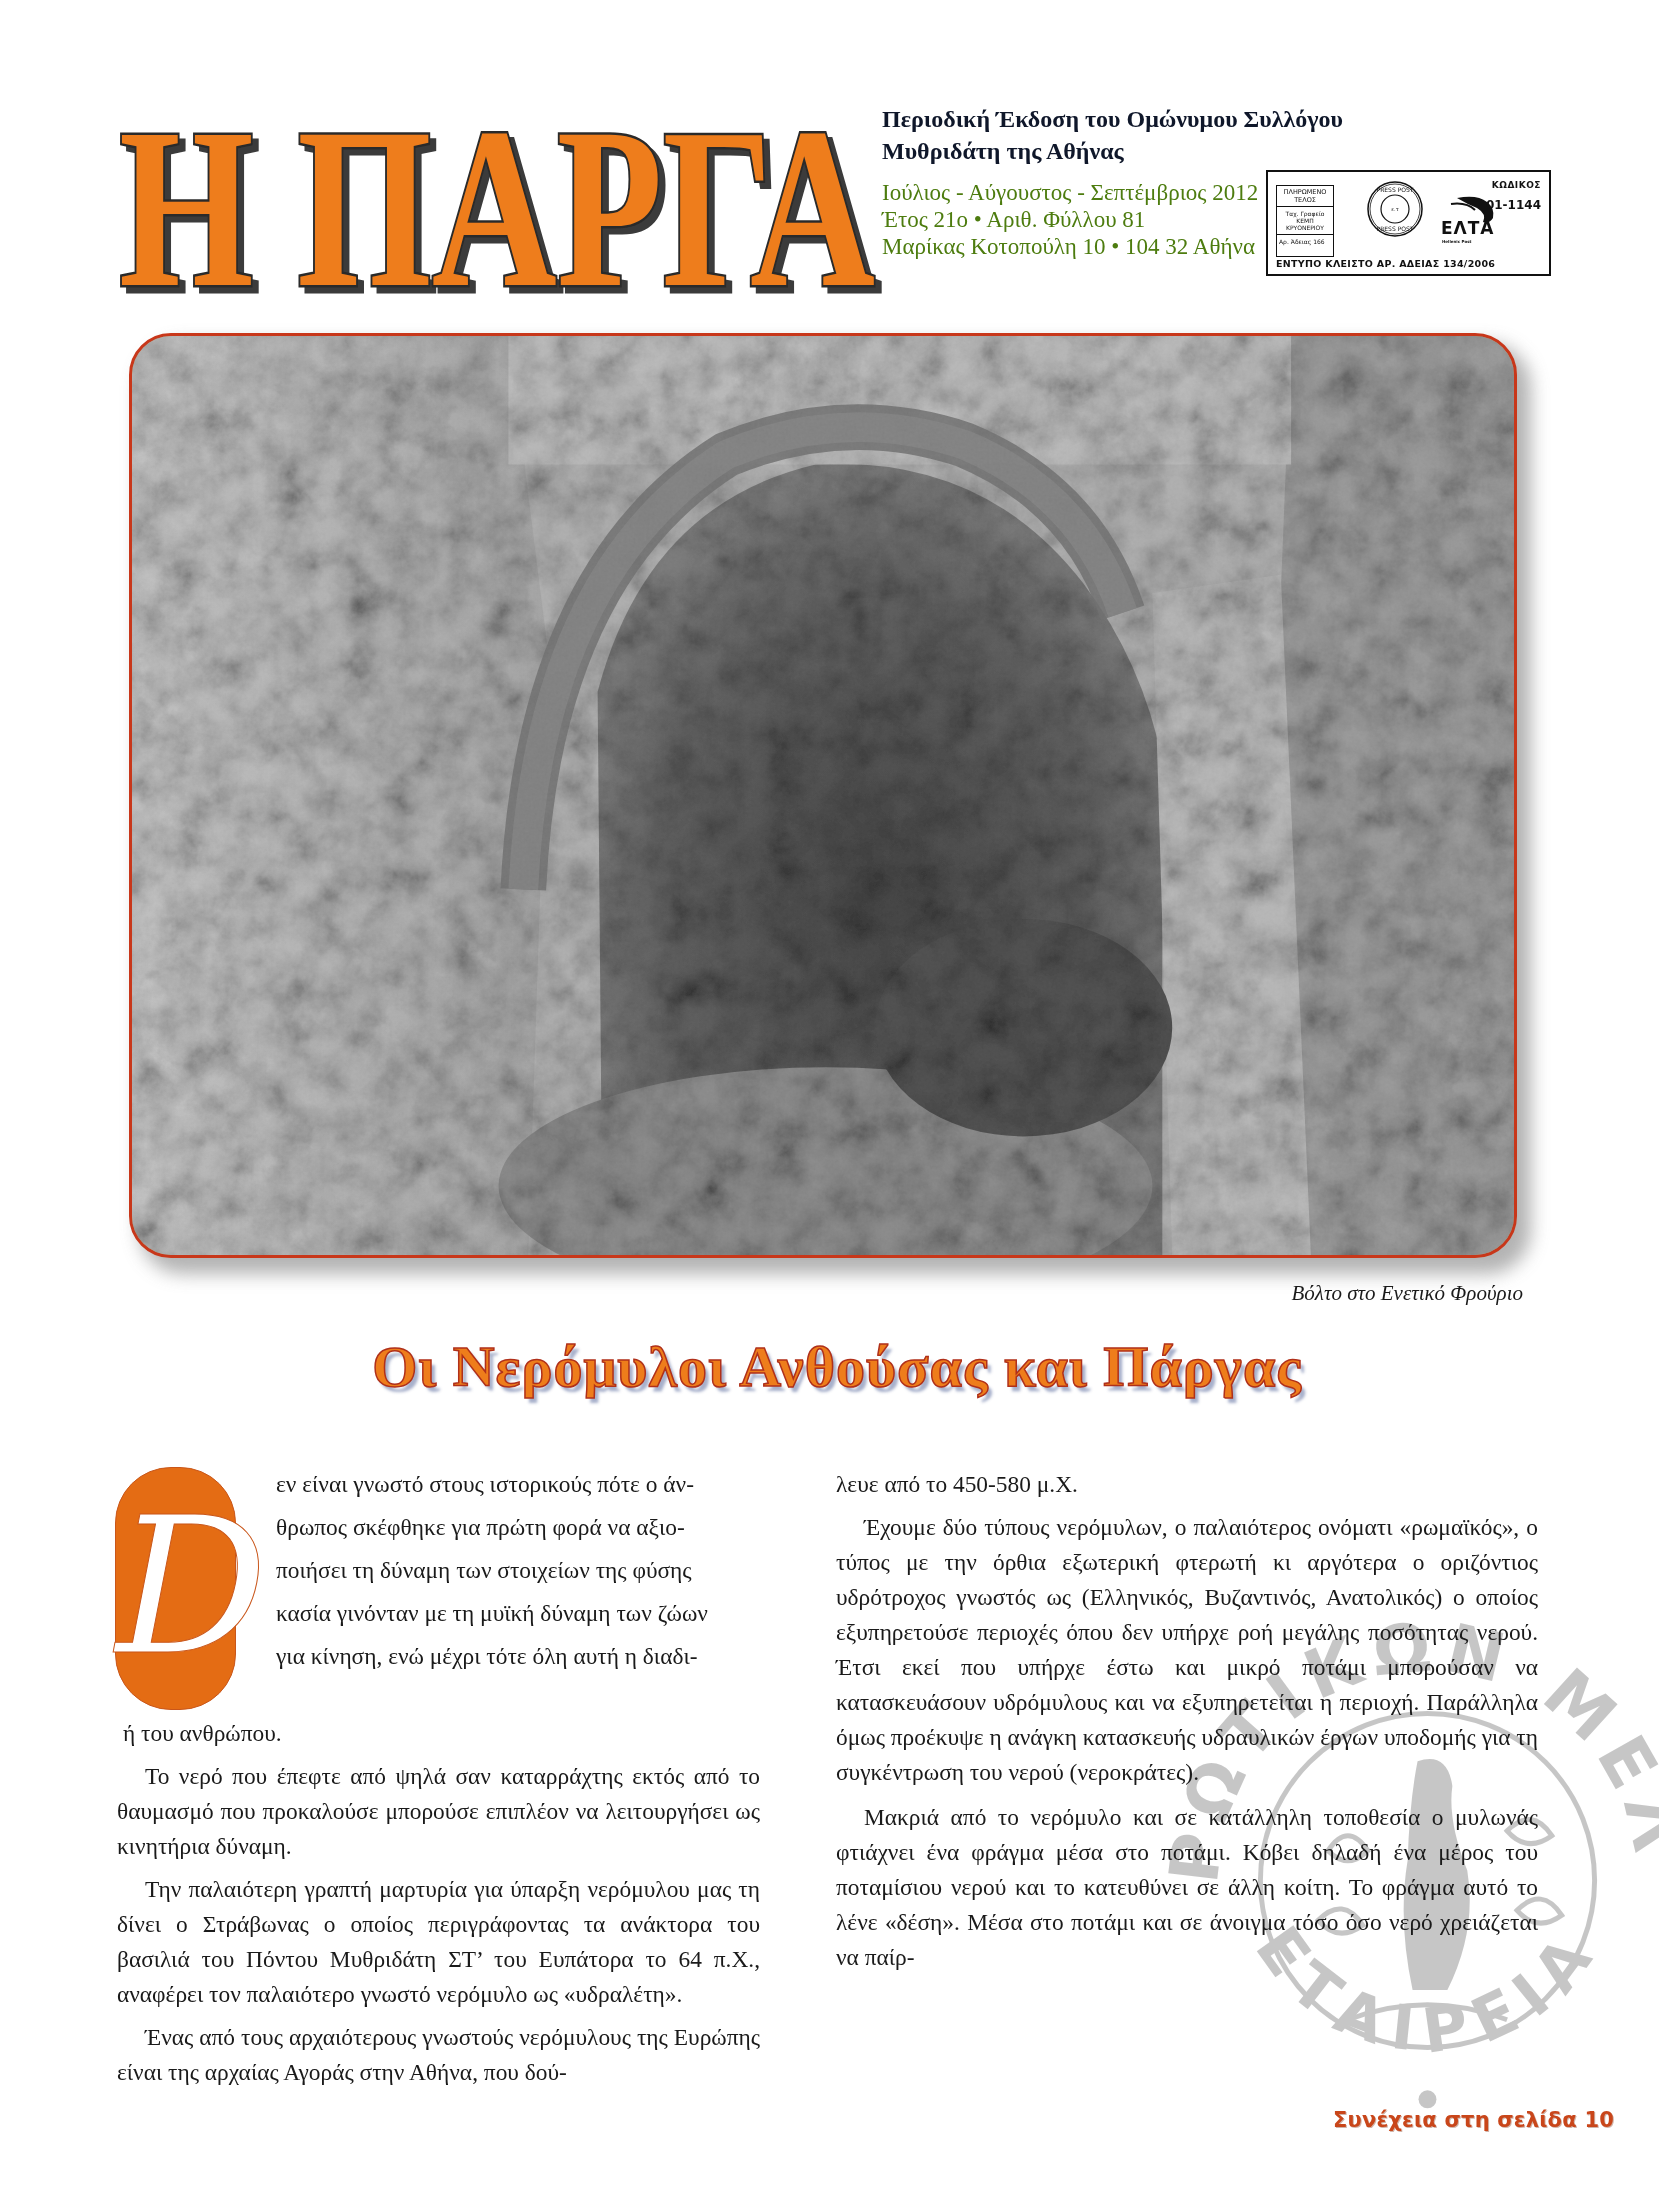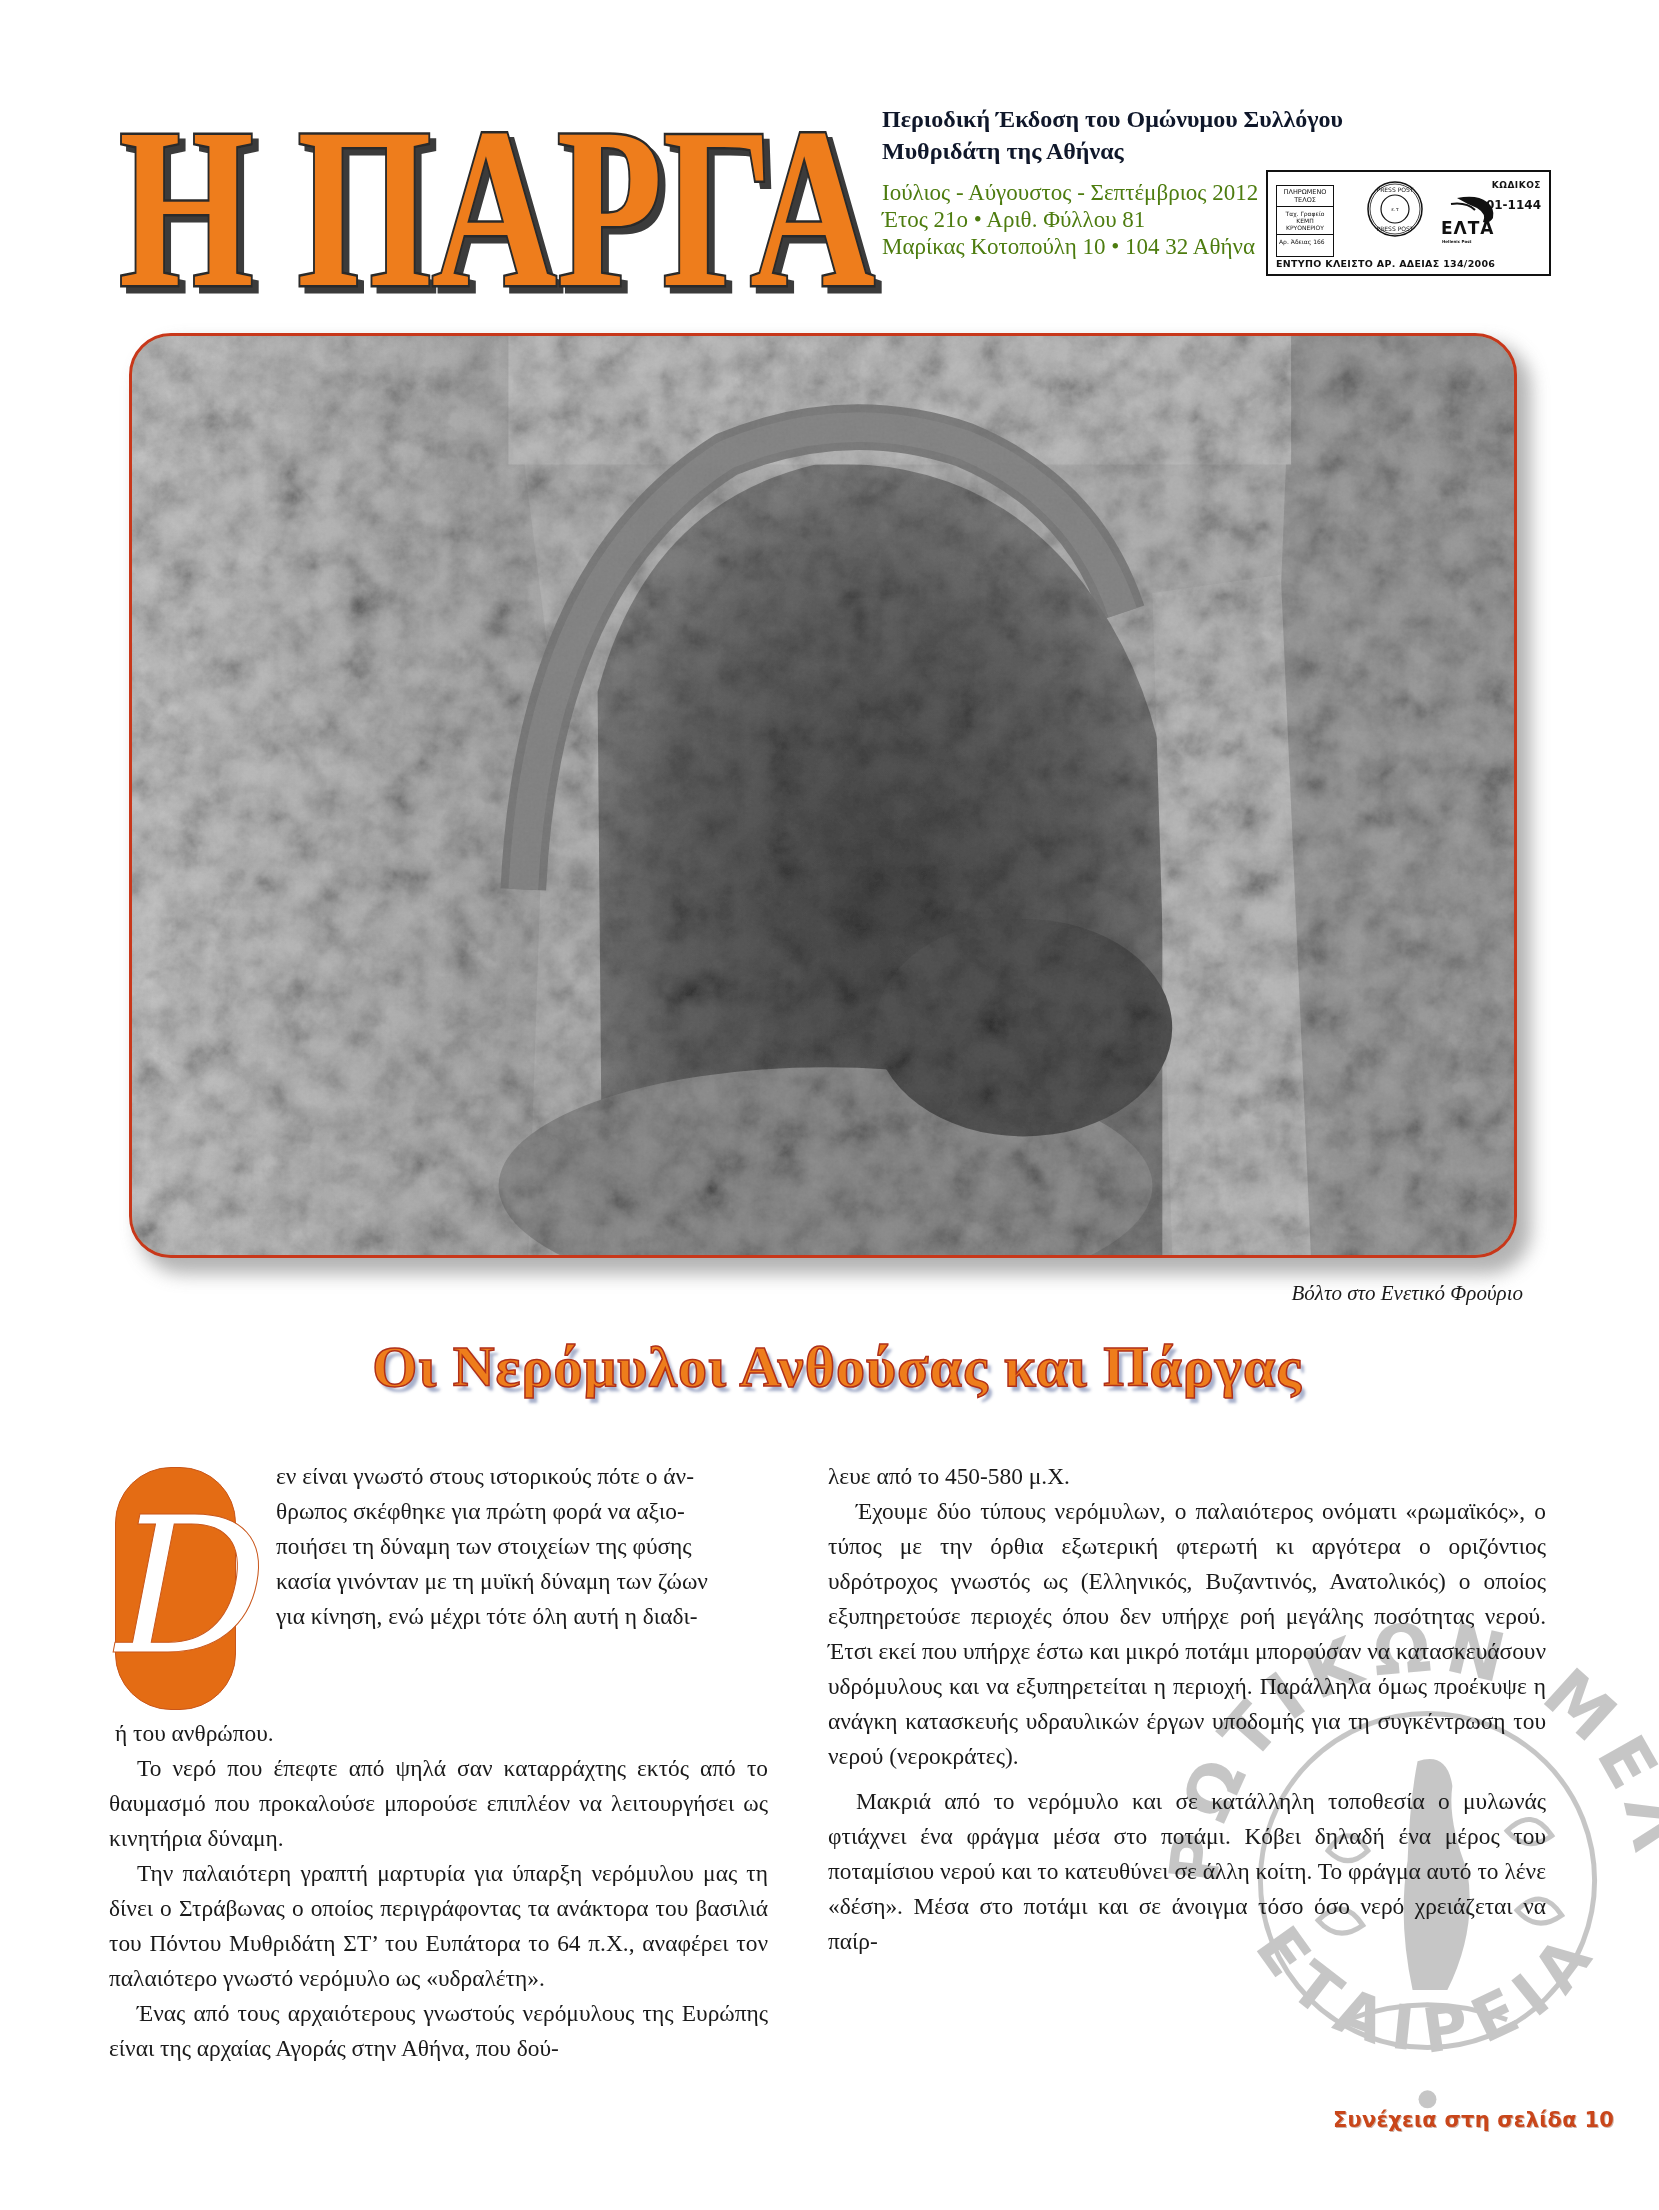--- a/index.html
+++ b/index.html
@@ -42,21 +42,21 @@
     
     .headline { position: absolute; left: 7px; width: 1660px; top: 1333px; text-align: center;
                 font-size: 58px; font-weight: bold; letter-spacing: 1px;
                 color: #ee7d1b; -webkit-text-stroke: 1.5px #b0301a;
                 text-shadow: 4px 5px 3px rgba(60,80,140,.45); }
 
     
     .col { position: absolute; top: 1459px; font-size: 23.4px; line-height: 35px; color: #1a1a1a; text-align: justify; }
     .col-left { left: 109px; width: 659px; }
     .col-right { left: 828px; width: 718px; }
-    .col p { margin: 0; }
+    .col p { margin: 8px; }
     .indent { text-indent: 28px; }
     .dropcap-box { float: left; width: 119px; height: 241px; margin: 8px 40px 6px 6px;
                    background: #e46c14; border-radius: 56px; border: 1px solid #c9561a;
                    position: relative; }
     .dropcap-letter { position: absolute; left: 0; right: 0; top: 20px; text-align: center;
                       font-family: "DejaVu Serif", serif; font-style: italic; font-size: 189px;
                       line-height: 199px; color: #ffffff; -webkit-text-stroke: 1px #c9561a; }
 
     .continue { position: absolute; left: 1333px; top: 2108px; font-family: "DejaVu Sans", sans-serif;
                 font-size: 21px; font-weight: bold; color: #c9461a; letter-spacing: 0.2px;

